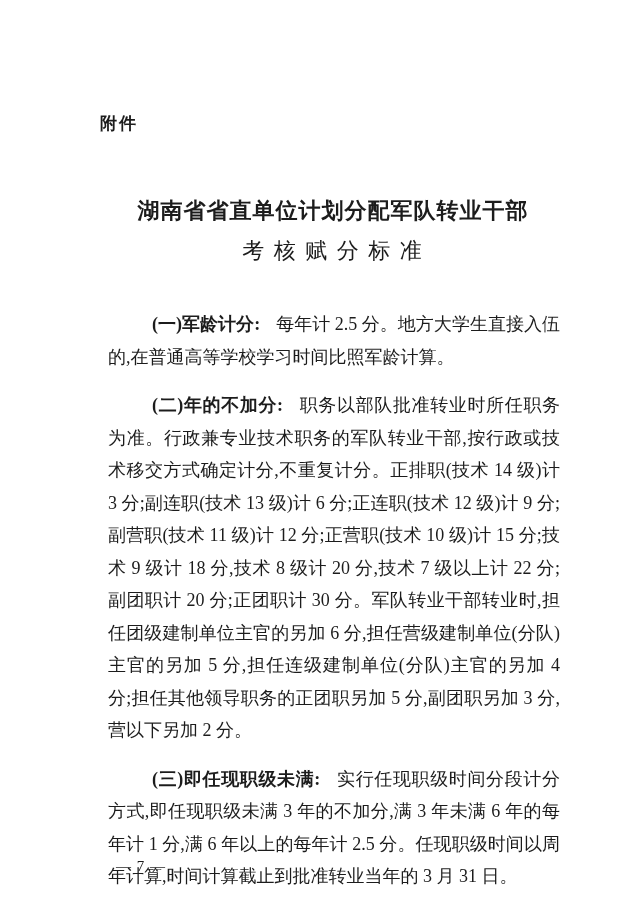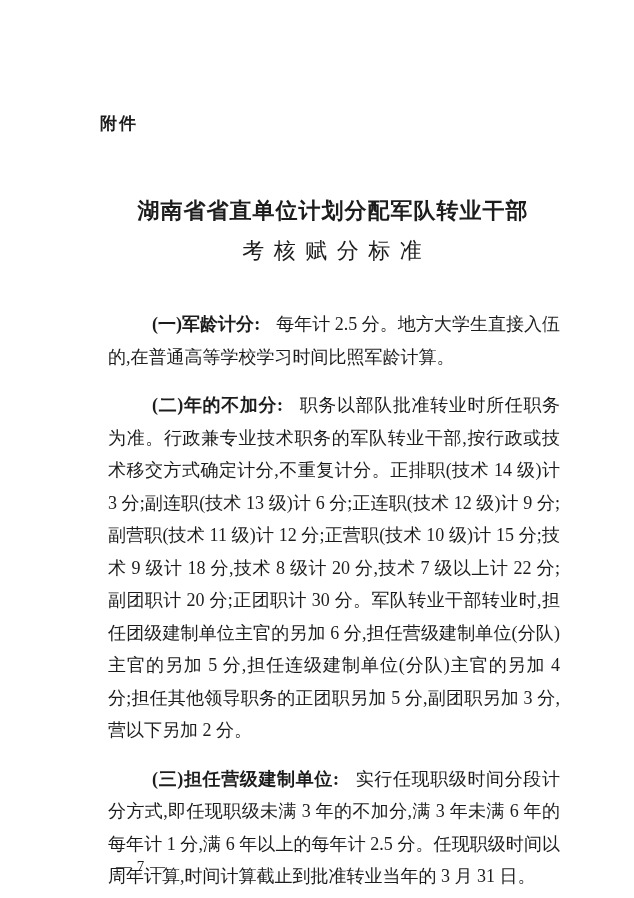--- a/index.html
+++ b/index.html
@@ -79,19 +79,19 @@
   <div class="doc-title">湖南省省直单位计划分配军队转业干部</div>
 
   <div class="doc-subtitle">考 核 赋 分 标 准</div>
 
   <div class="doc-body">
 
     <p class="para"><span class="lead">(一)军龄计分:</span><span>每年计 2.5 分。地方大学生直接入伍的,在普通高等学校学习时间比照军龄计算。</span></p>
 
     <p class="para"><span class="lead">(二)年的不加分:</span><span>职务以部队批准转业时所任职务为准。行政兼专业技术职务的军队转业干部,按行政或技术移交方式确定计分,不重复计分。正排职(技术 14 级)计 3 分;副连职(技术 13 级)计 6 分;正连职(技术 12 级)计 9 分;副营职(技术 11 级)计 12 分;正营职(技术 10 级)计 15 分;技术 9 级计 18 分,技术 8 级计 20 分,技术 7 级以上计 22 分;副团职计 20 分;正团职计 30 分。军队转业干部转业时,担任团级建制单位主官的另加 6 分,担任营级建制单位(分队)主官的另加 5 分,担任连级建制单位(分队)主官的另加 4 分;担任其他领导职务的正团职另加 5 分,副团职另加 3 分,营以下另加 2 分。</span></p>
 
-    <p class="para"><span class="lead">(三)担任营级建制单位:</span><span>实行任现职级时间分段计分方式,即任现职级未满 3 年的不加分,满 3 年未满 6 年的每年计 1 分,满 6 年以上的每年计 2.5 分。任现职级时间以周年计算,时间计算截止到批准转业当年的 3 月 31 日。</span></p>
+    <p class="para"><span class="lead">(三)即任现职级未满:</span><span>实行任现职级时间分段计分方式,即任现职级未满 3 年的不加分,满 3 年未满 6 年的每年计 1 分,满 6 年以上的每年计 2.5 分。任现职级时间以周年计算,时间计算截止到批准转业当年的 3 月 31 日。</span></p>
 
   </div>
 
   <div class="page-number">— 7 —</div>
 
 </div>
 
 </body></html>

